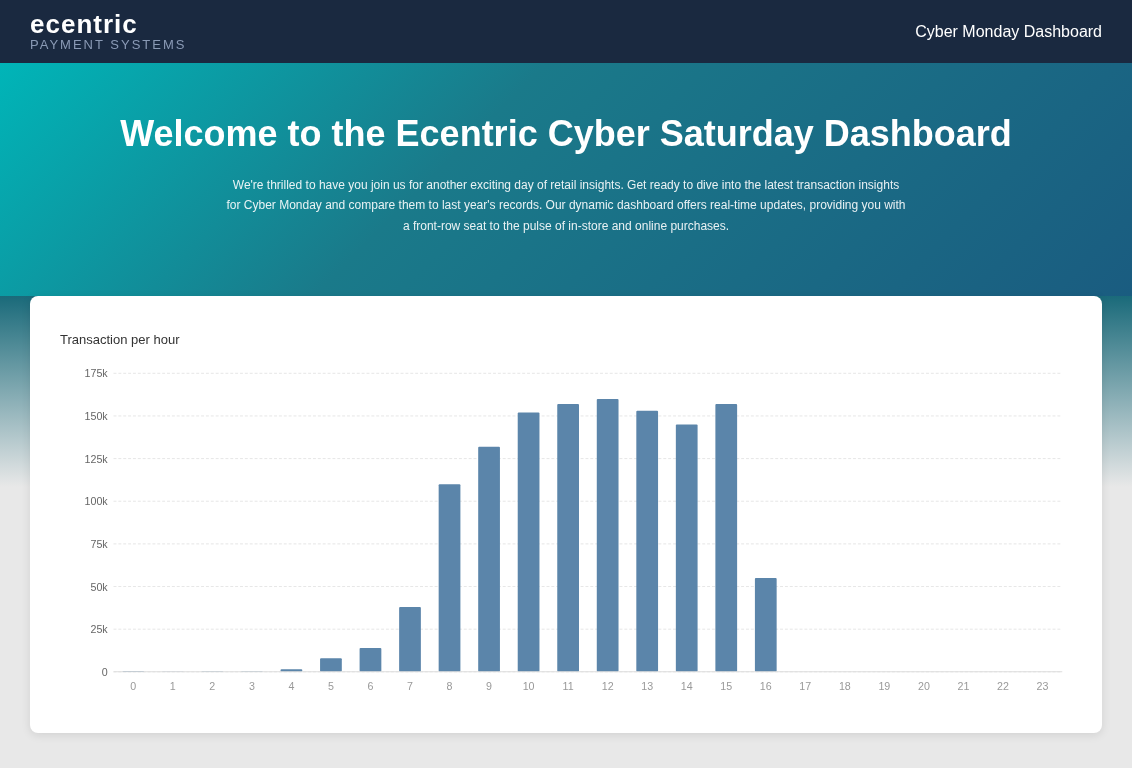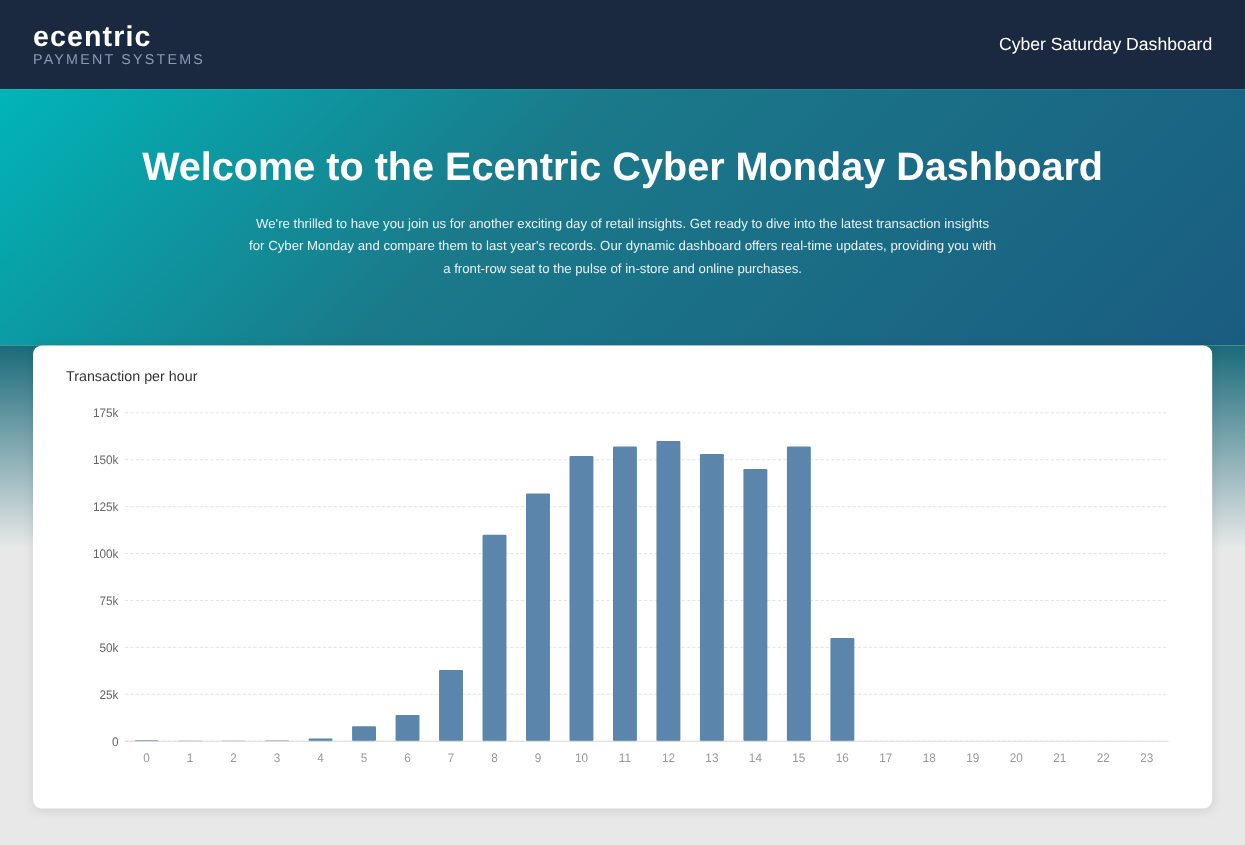--- a/index.html
+++ b/index.html
@@ -5,21 +5,21 @@
     * { margin: 0; padding: 0; box-sizing: border-box; }
     body { font-family: 'Arial', sans-serif; background: #f0f0f0; width: 1132px; min-height: 768px; overflow-x: hidden; }
 
     
     .header {
       background: #1a2940;
       display: flex;
       align-items: center;
       justify-content: space-between;
       padding: 0 30px;
-      height: 81px;
+      height: 63px;
     }
     .logo-area {
       display: flex;
       flex-direction: column;
       align-items: flex-start;
     }
     .logo-text {
       color: white;
       font-size: 26px;
       font-weight: 700;
@@ -59,21 +59,21 @@
     }
 
     
     .chart-section {
       background: linear-gradient(180deg, #1a6a7a 0%, #e8e8e8 40%);
       padding: 0 30px 40px;
     }
     .chart-card {
       background: white;
       border-radius: 8px;
-      padding: 20px 30px 20px;
+      padding: 36px 30px 20px;
       box-shadow: 0 2px 10px rgba(0,0,0,0.1);
     }
     .chart-label {
       font-size: 13px;
       color: #333;
       font-weight: 500;
       margin-bottom: 16px;
     }
     .chart-container {
       position: relative;
@@ -86,25 +86,25 @@
     }
   </style>
 </head>
 <body>
 
 <header class="header">
   <div class="logo-area">
     <span class="logo-text">ecentric</span>
     <span class="logo-subtitle">PAYMENT SYSTEMS</span>
   </div>
-  <span class="header-title">Cyber Saturday Dashboard</span>
+  <span class="header-title">Cyber Monday Dashboard</span>
 </header>
 
 <section class="hero">
-  <h1 class="hero-title">Welcome to the Ecentric Cyber Monday Dashboard</h1>
+  <h1 class="hero-title">Welcome to the Ecentric Cyber Saturday Dashboard</h1>
   <p class="hero-desc">We're thrilled to have you join us for another exciting day of retail insights. Get ready to dive into the latest transaction insights for Cyber Monday and compare them to last year's records. Our dynamic dashboard offers real-time updates, providing you with a front-row seat to the pulse of in-store and online purchases.</p>
 </section>
 
 <section class="chart-section">
   <div class="chart-card">
     <div class="chart-label">Transaction per hour</div>
     <div class="chart-container">
       <svg class="bar-chart" id="barChartSvg" viewBox="0 0 1040 340" preserveAspectRatio="none">
           <line x1="55" y1="10" x2="1030" y2="10" stroke="#e0e0e0" stroke-width="0.8" stroke-dasharray="3,2"></line>
           <text x="49" y="14" text-anchor="end" font-size="11" fill="#666">175k</text>

